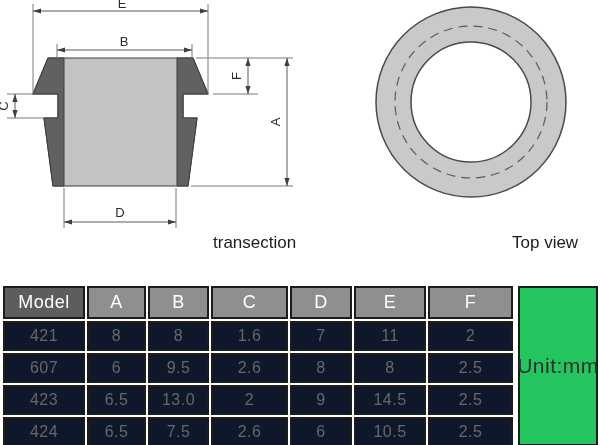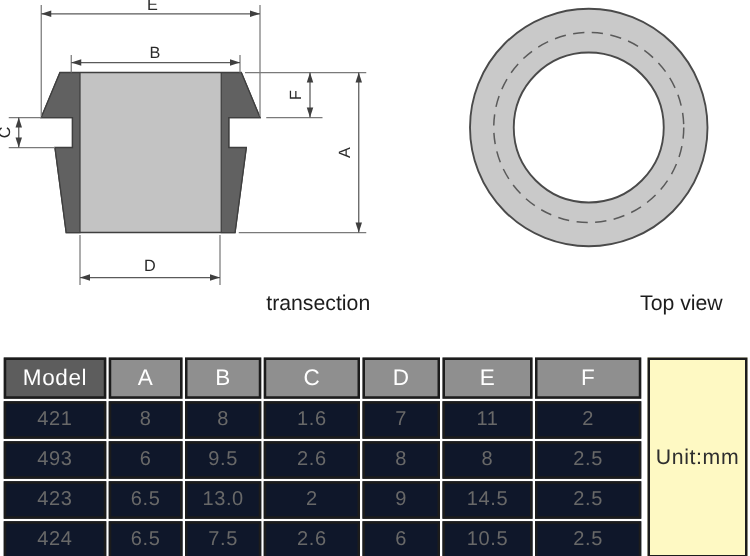--- a/index.html
+++ b/index.html
@@ -24,23 +24,23 @@
     vertical-align:middle;padding:0;font-weight:normal;letter-spacing:0.5px;
   }
   table.spec th{height:33px;color:#ffffff;font-size:18px;}
   th.model-h{background:#5d5d5d;width:82px;font-size:19px;}
   th.letter-h{background:#8f8f8f;}
   th.col-a{width:59px;} th.col-b{width:61px;} th.col-c{width:77px;}
   th.col-d{width:62px;} th.col-e{width:72px;} th.col-f{width:85px;}
   table.spec td{height:30px;background:#0f172a;color:#686868;font-size:16px;}
   #unit-box{
     position:absolute;left:518px;top:286px;width:80px;height:160px;
-    box-sizing:border-box;background:#fef9c3;border:2px solid #1c1c1c;
+    box-sizing:border-box;background:#22c55e;border:2px solid #1c1c1c;
     display:flex;align-items:center;justify-content:center;
-    font-size:17px;color:#2e2e2e;letter-spacing:0.5px;
+    font-size:21px;color:#2e2e2e;letter-spacing:0.5px;
   }
 </style>
 </head>
 <body>
 
 <div id="page">
 
   <svg id="drawing" viewBox="0 0 600 280" xmlns="http://www.w3.org/2000/svg">
 
     <g>
@@ -131,21 +131,21 @@
       <tr>
         <td>421</td>
         <td>8</td>
         <td>8</td>
         <td>1.6</td>
         <td>7</td>
         <td>11</td>
         <td>2</td>
       </tr>
       <tr>
-        <td>493</td>
+        <td>607</td>
         <td>6</td>
         <td>9.5</td>
         <td>2.6</td>
         <td>8</td>
         <td>8</td>
         <td>2.5</td>
       </tr>
       <tr>
         <td>423</td>
         <td>6.5</td>

